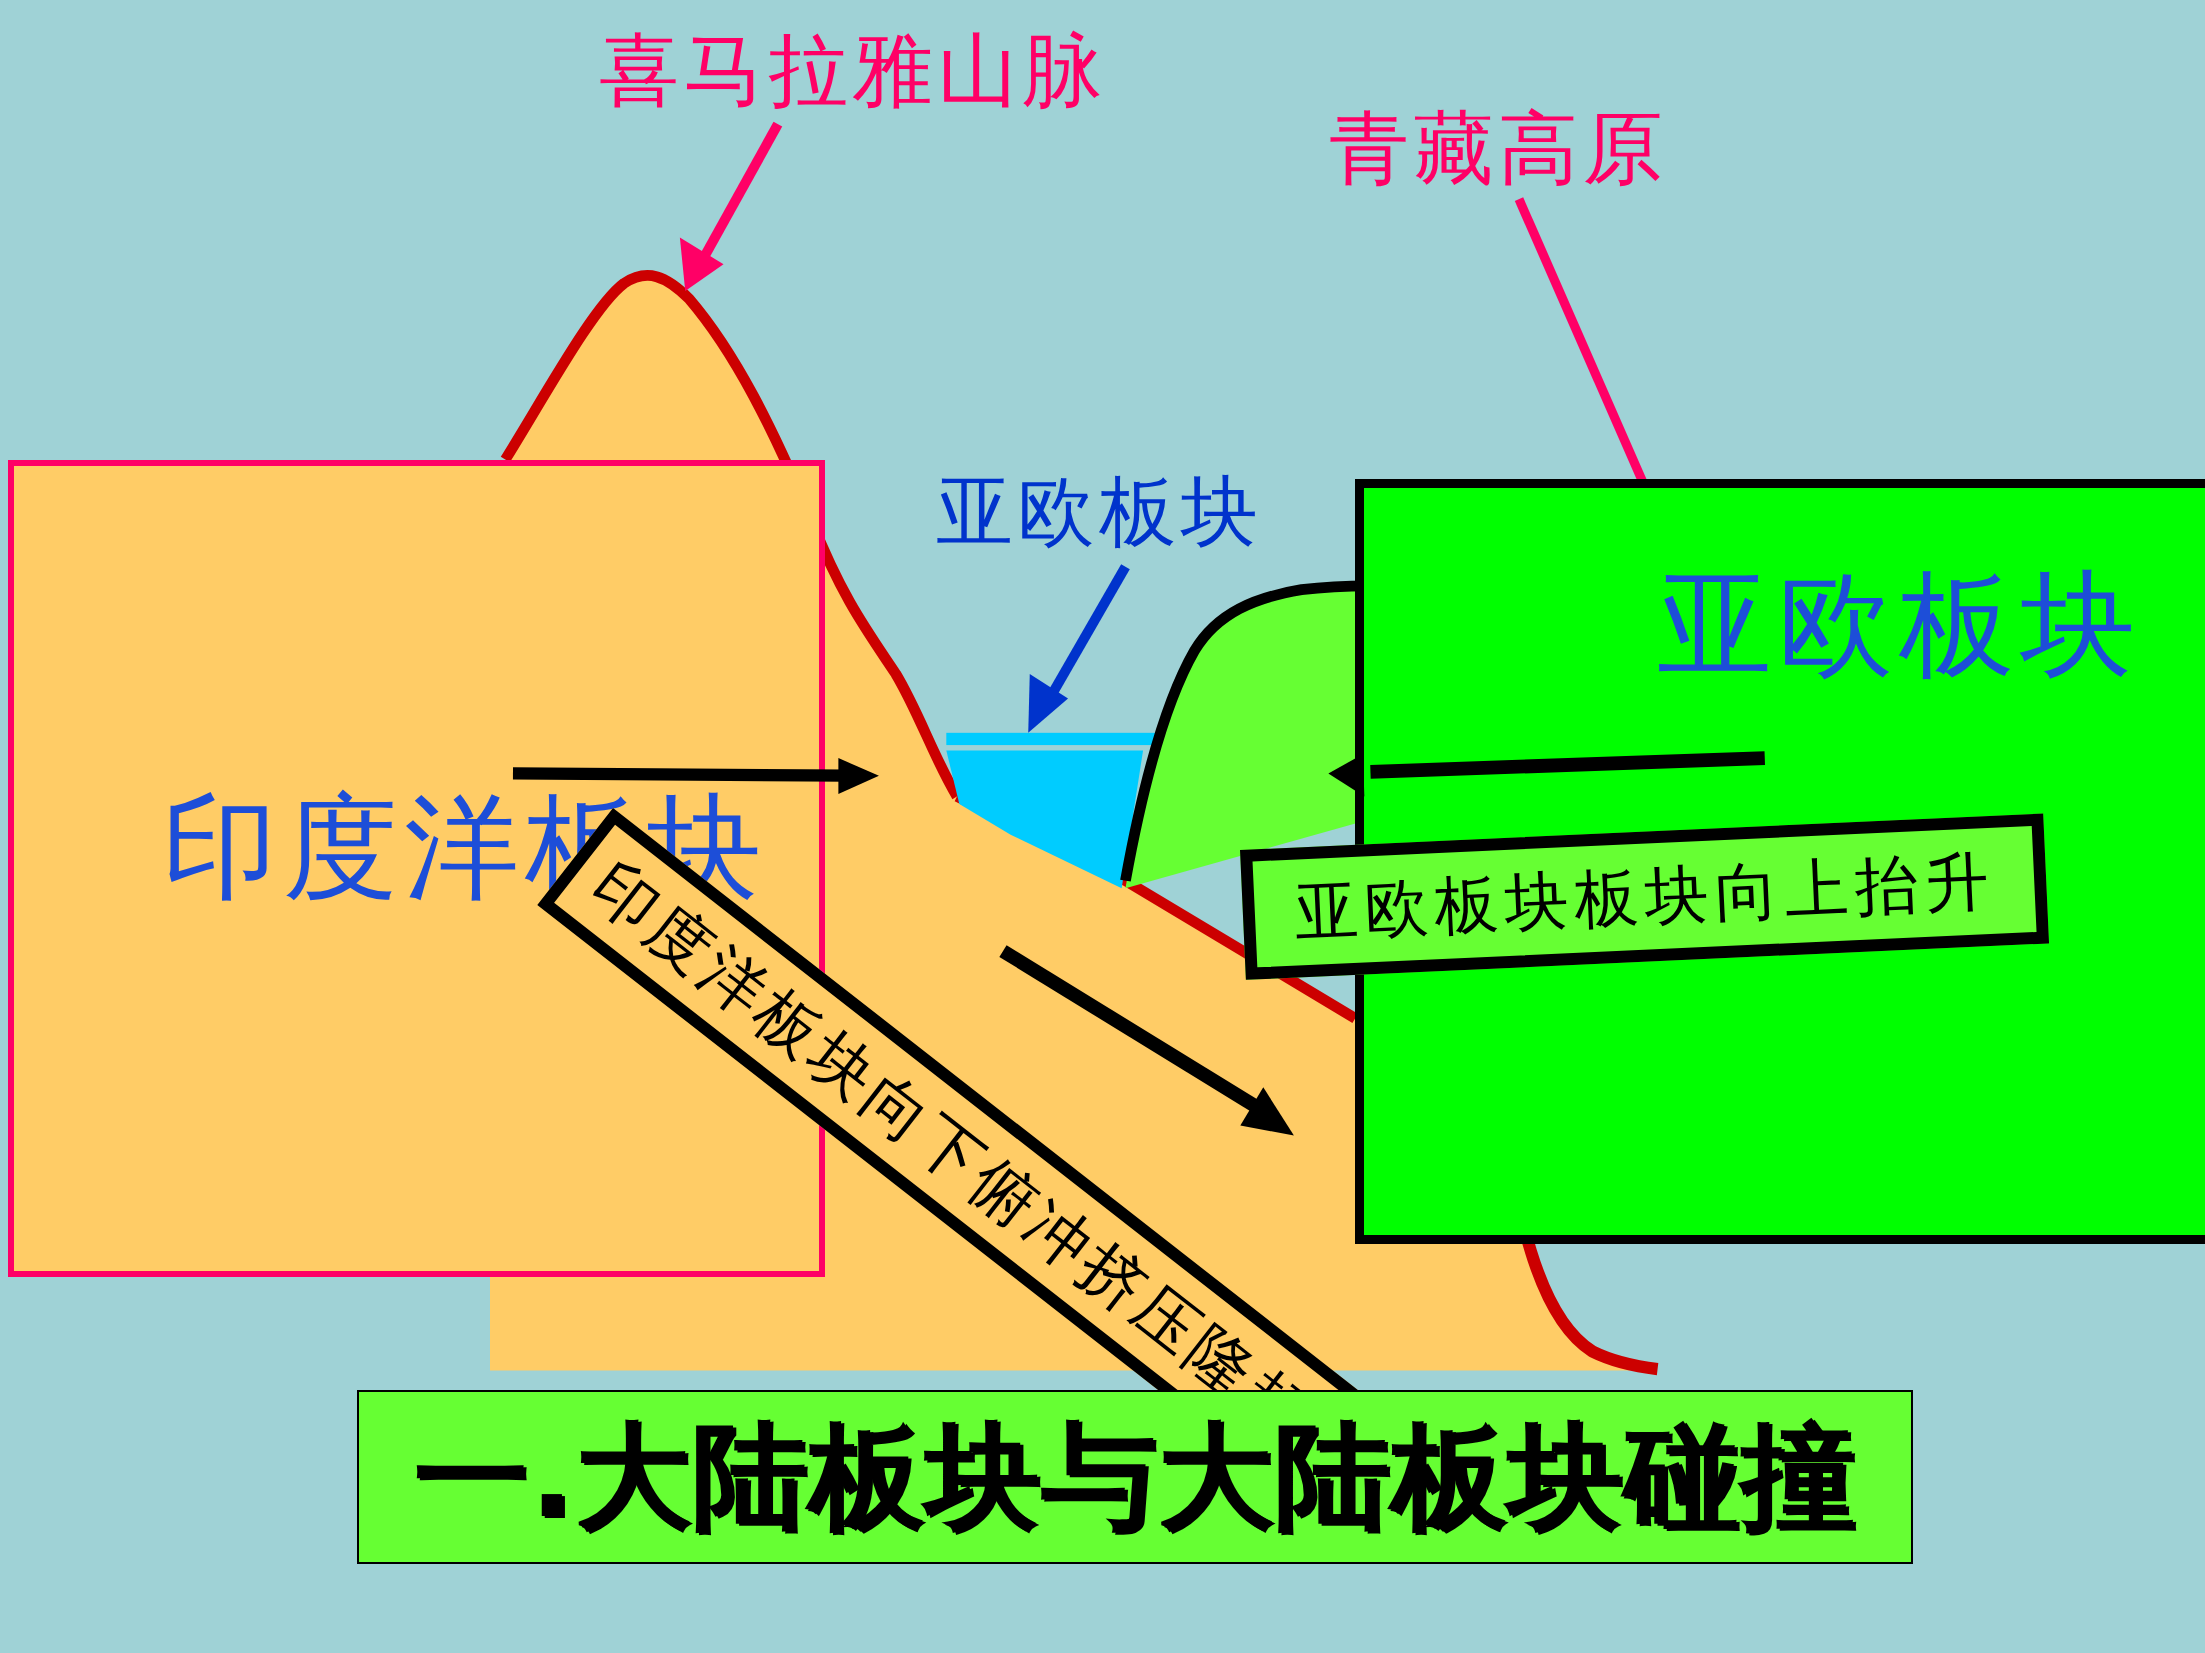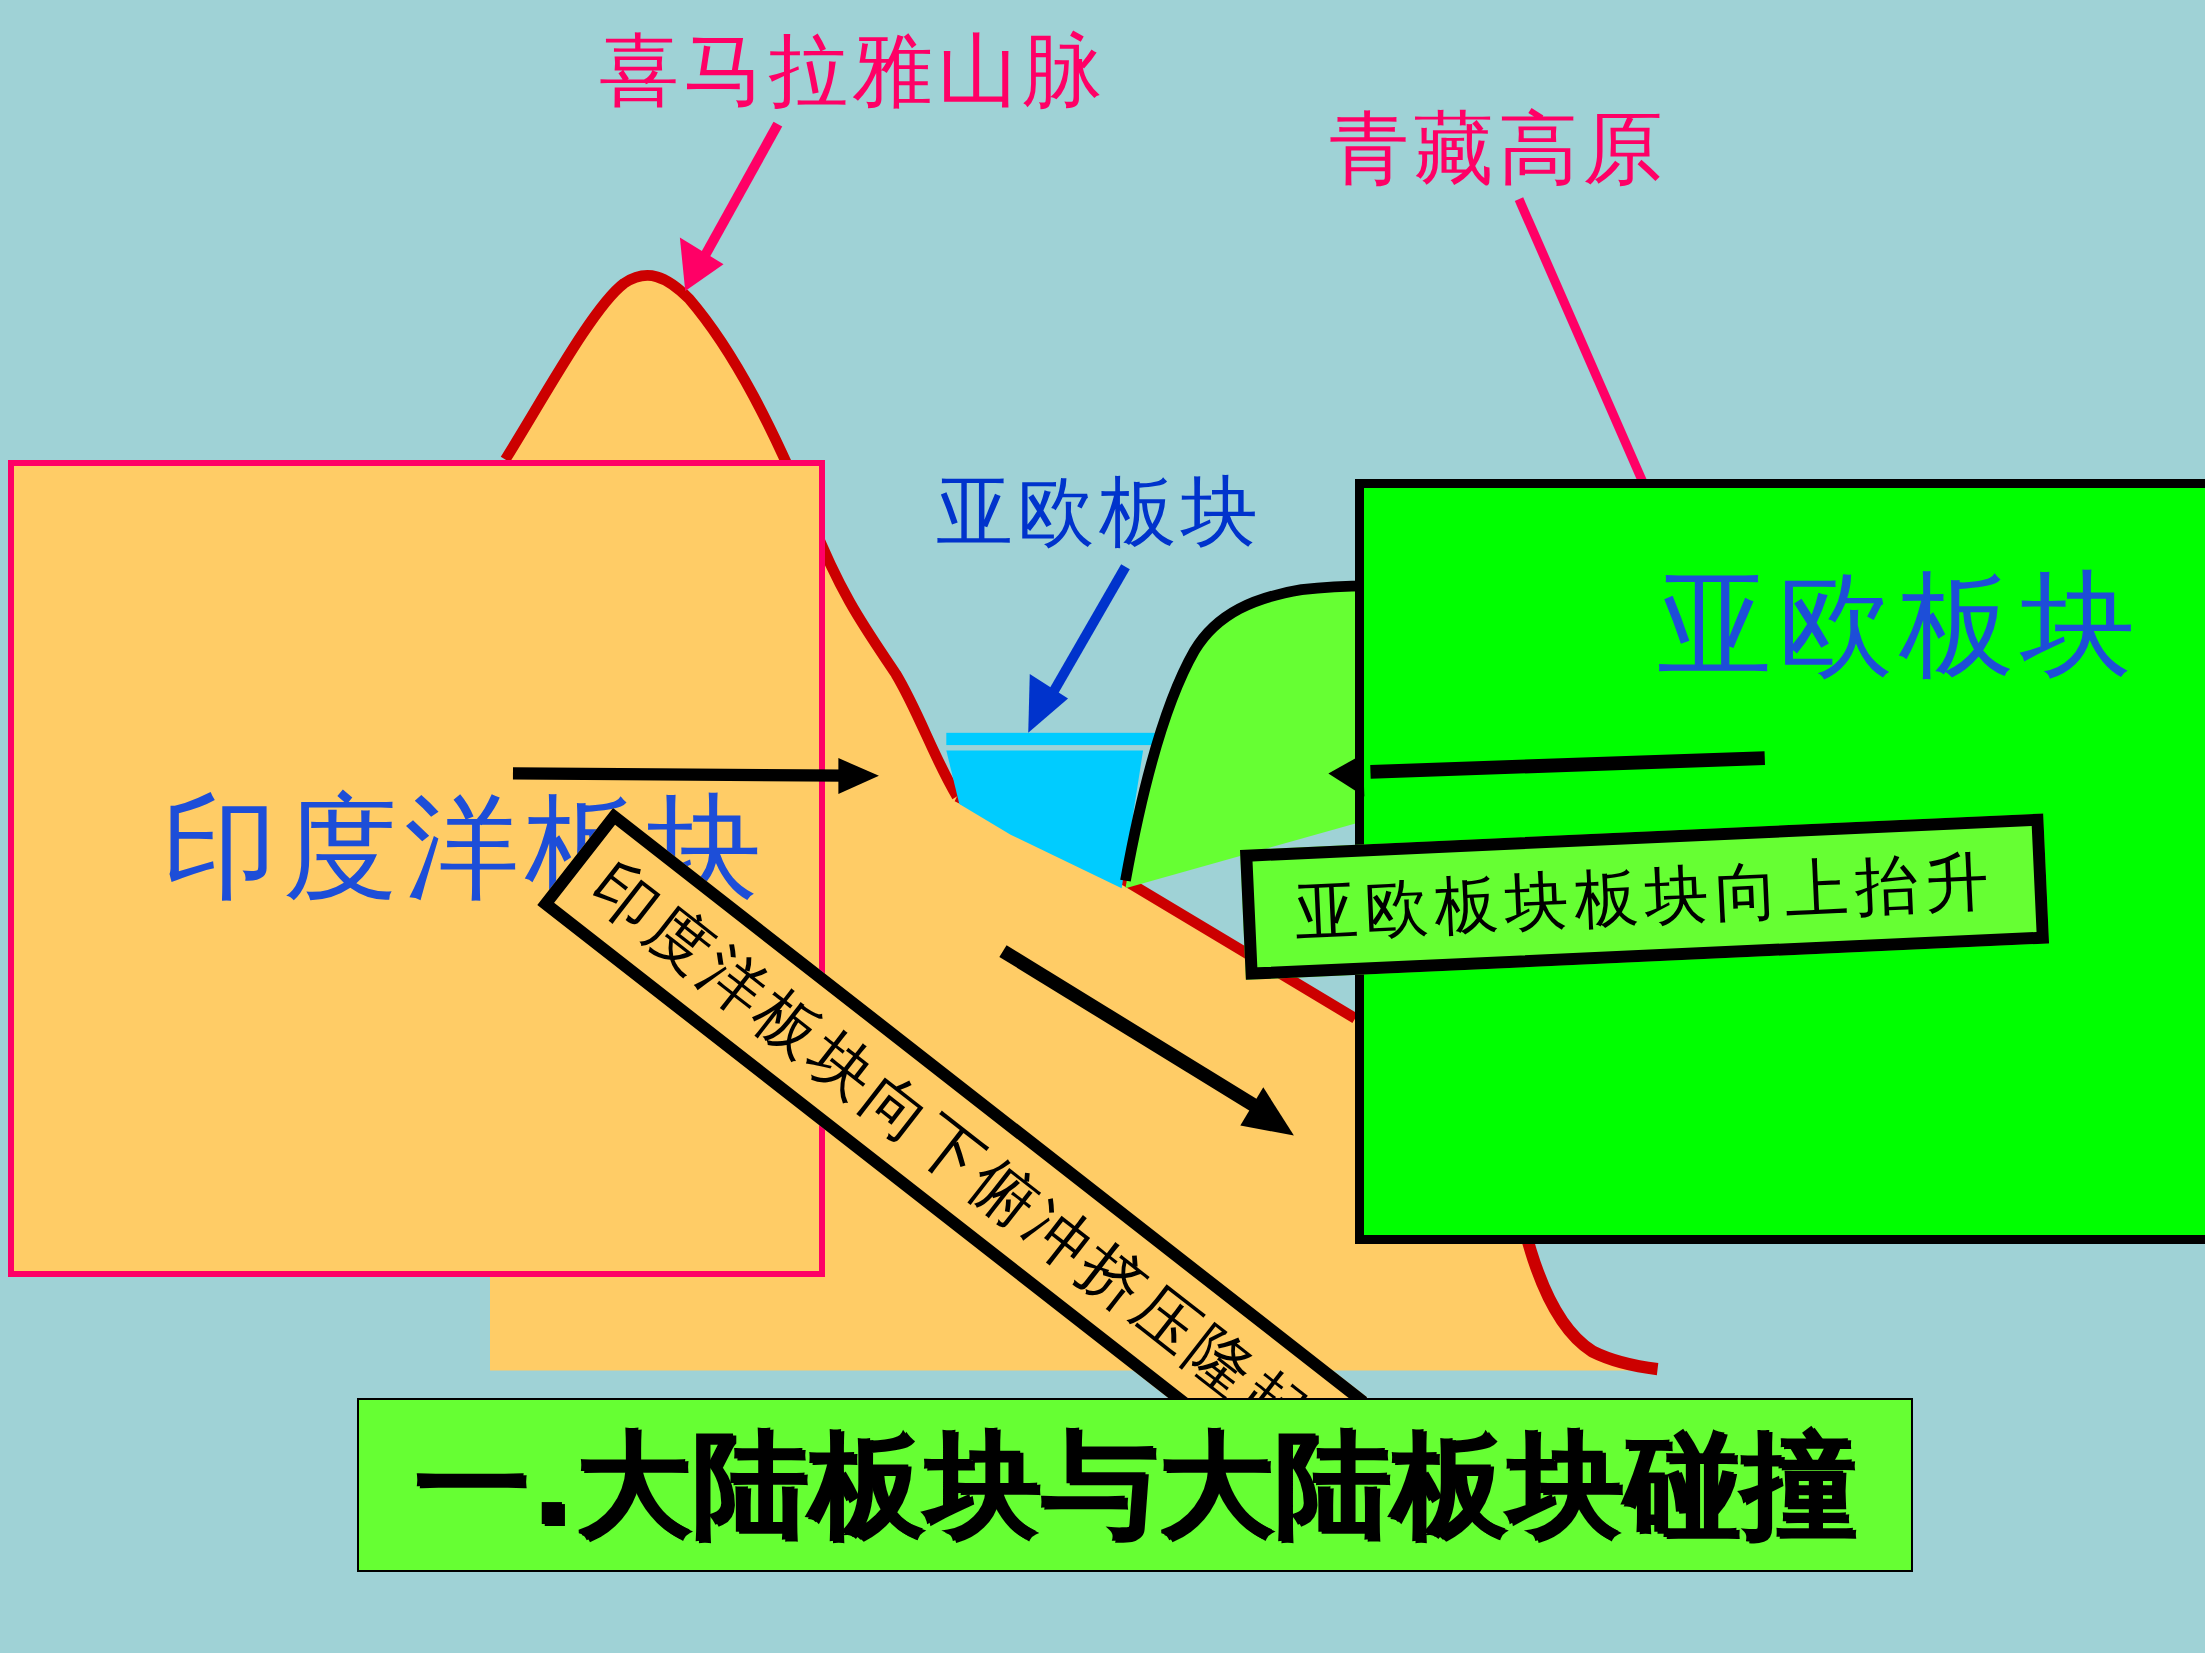--- a/index.html
+++ b/index.html
@@ -44,21 +44,20 @@
   }
   .title-box {
     left: 357px; top: 1390px; width: 1556px; height: 174px;
     box-sizing: border-box;
     background: #66ff33; border: 2.3px solid #000;
     display: flex; align-items: center; justify-content: center;
     font-family: "DejaVu Sans", "Liberation Sans", sans-serif;
     font-size: 115px; font-weight: bold; color: #000;
     letter-spacing: 1.5px;
     text-shadow: 3.1px 2.3px 0 #000;
-    margin-top: 8px;
   }
 </style>
 </head>
 <body>
 
 <svg class="stage" width="2205" height="1654" viewBox="0 0 2880 2160">
 
   <path d="M 640 640
            C 700 520, 770 400, 815 370
            C 845 350, 870 360, 900 390

